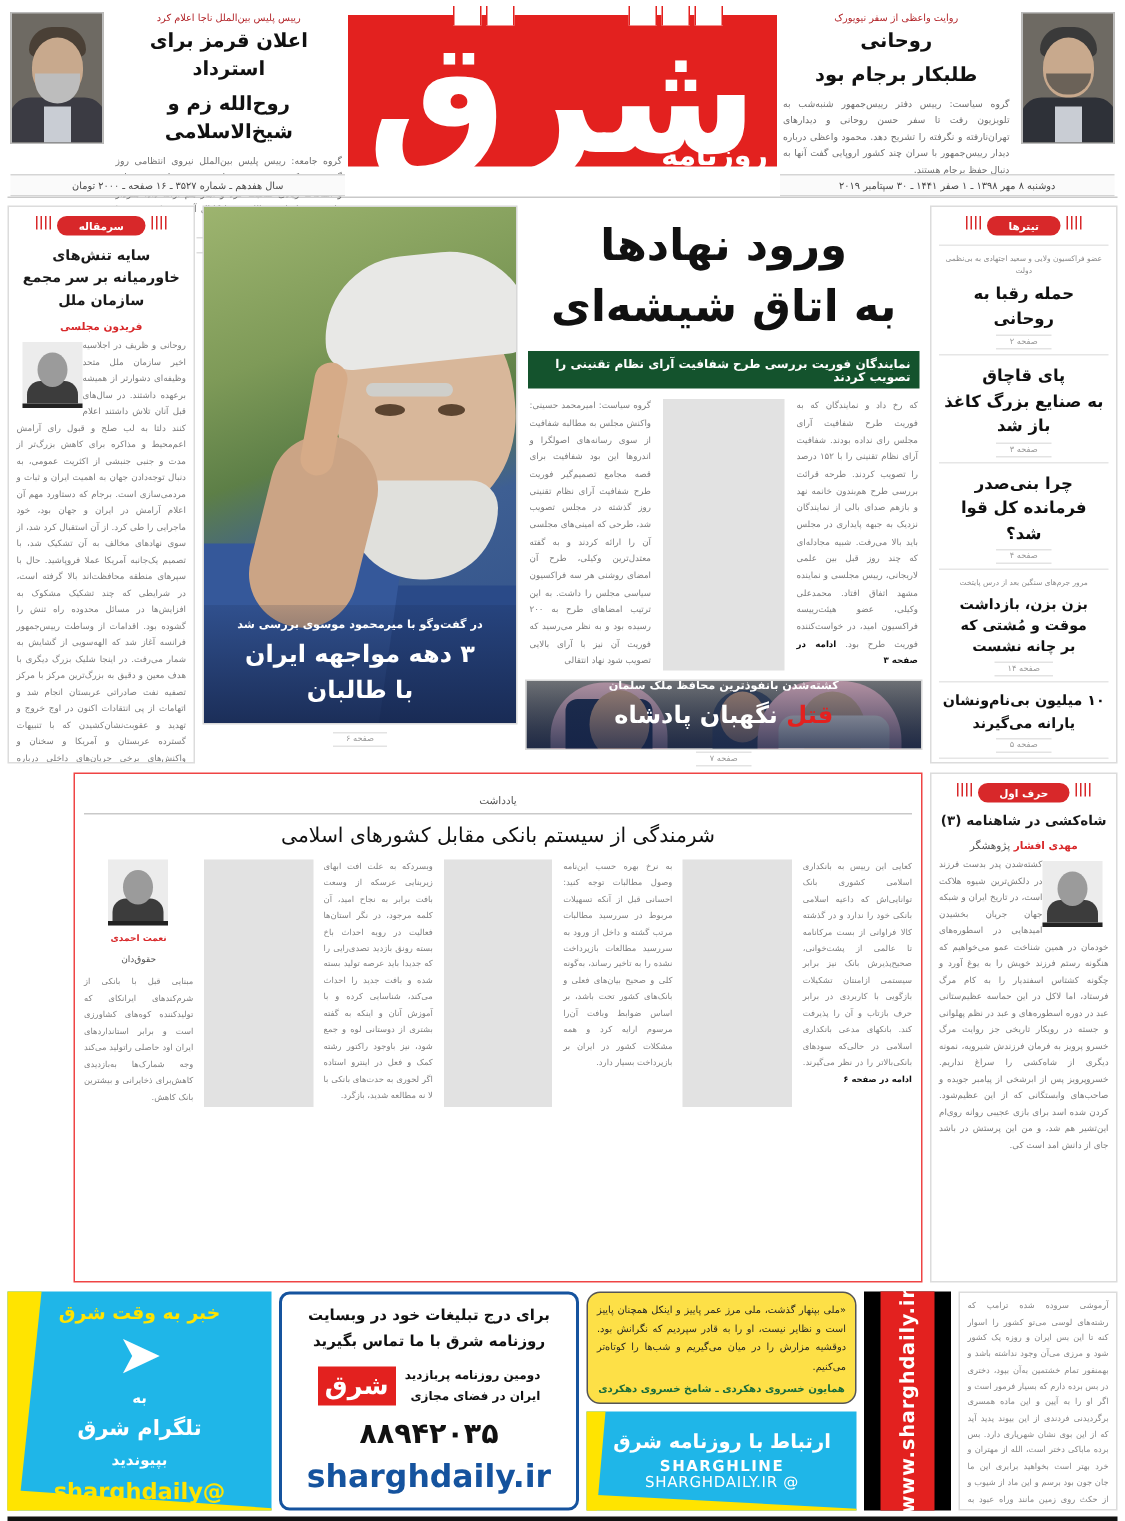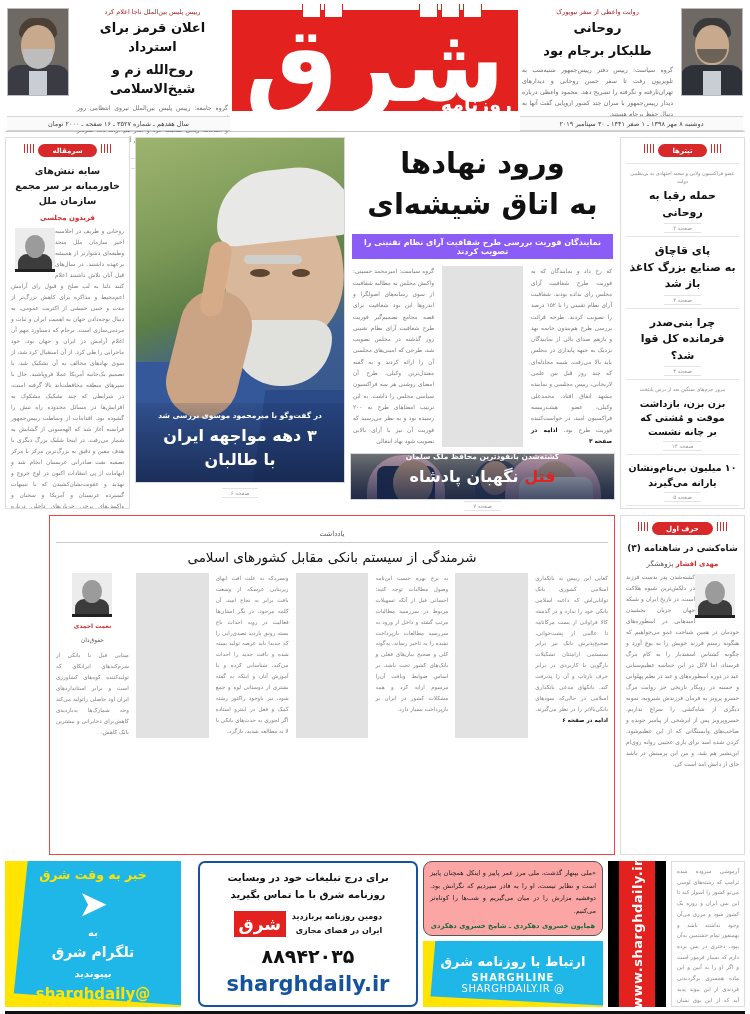--- a/index.html
+++ b/index.html
@@ -103,21 +103,21 @@
 
   .cap-overlay { position:absolute; left:0; right:0; bottom:0; padding:8px 8px 10px; text-align:center;
     background: linear-gradient(to top, rgba(20,34,70,.78), rgba(20,34,70,.15)); }
   .cap-kicker { color:#fff; font-size:7.5px; font-weight:bold; margin-bottom:4px; }
   .cap-title { color:#fff; font-size:16px; font-weight:bold; line-height:1.5; }
   .cap-page { text-align:center; font-size:5.5px; color:#9a9a9a; margin-top:3px; }
   .cap-page span { border-top:1px solid #e3e3e3; border-bottom:1px solid #e3e3e3; padding:1px 9px; }
 
   .headline { text-align:center; padding:6px 4px 0; }
   .headline h1 { font-size:29px; font-weight:bold; color:#111; line-height:1.42; letter-spacing:-.5px; }
-  .subbar { background:#8b5cf6; color:#fff; font-size:8px; font-weight:bold; text-align:center;
+  .subbar { background:#14532d; color:#fff; font-size:8px; font-weight:bold; text-align:right;
     padding:3.5px 6px; margin:9px 2px 7px; }
   .lead-cols { display:flex; gap:8px; font-size:5.8px; color:#7a7a7a; line-height:1.95; text-align:justify; padding:0 3px; }
   .lead-cols > div { flex:1; }
   .cont-tag { color:#111; font-weight:bold; }
 
   .photo-sec { position:relative; height:120px; margin-top:6px; border:1px solid #d8d8d8; overflow:hidden;
     background: linear-gradient(180deg,#8e8d86 0%,#6f6e68 55%,#4d4c48 100%); }
   .ps-r1 { position:absolute; left:6%; top:2%; width:78px; height:96px; border-radius:36px 36px 14px 14px; background:#e7b9c2; }
   .ps-r1b { position:absolute; left:10%; top:26%; width:58px; height:74px; background:#20304f; border-radius:8px; }
   .ps-f1 { position:absolute; left:16%; top:14%; width:40px; height:46px; border-radius:50%; background:#c9a184; }
@@ -149,30 +149,30 @@
   .ads { display:flex; gap:5px; margin-top:6px; height:146px; }
   .ad-tel { width:176px; background:#1fb6e8; position:relative; overflow:hidden; display:flex; flex-direction:column; align-items:center; justify-content:flex-start; padding-top:6px; }
   .ad-tel .ystripe { position:absolute; left:-10px; top:-8px; width:24px; height:180px; background:#ffe400; transform:rotate(6deg); }
   .ad-tel .ystripe2 { position:absolute; right:-12px; bottom:-10px; width:200px; height:18px; background:#ffe400; transform:rotate(4deg); }
   .ad-tel-head { color:#ffe400; font-size:12.5px; font-weight:bold; position:relative; z-index:2; }
   .ad-tel .plane { position:relative; z-index:2; font-size:36px; color:#fff; line-height:1; margin:4px 0 2px; }
   .ad-tel-line { color:#fff; font-size:10px; font-weight:bold; position:relative; z-index:2; line-height:1.7; }
   .ad-tel-line.big { font-size:14px; }
   .ad-tel-handle { color:#ffe400; font-size:15px; font-weight:bold; position:relative; z-index:2; margin-top:3px; }
 
-  .ad-web { width:220px; border:2px solid #15539e; border-radius:7px; padding:6px 7px; display:flex; flex-direction:column; align-items:center;margin-left:12px; }
+  .ad-web { width:200px; border:2px solid #15539e; border-radius:7px; padding:6px 7px; display:flex; flex-direction:column; align-items:center; }
   .ad-web-head { font-size:10px; font-weight:bold; color:#111; text-align:center; line-height:1.7; }
   .ad-web-row { display:flex; align-items:center; gap:6px; margin:7px 0 4px; }
   .ad-web-logo { width:52px; height:26px; background:#e3211f; color:#fff; font-size:17px; font-weight:bold; display:flex; align-items:center; justify-content:center; }
   .ad-web-sub { font-size:8px; color:#111; font-weight:bold; line-height:1.7; text-align:right; }
   .ad-phone { font-size:19px; font-weight:bold; color:#111; letter-spacing:1px; margin:4px 0 5px; }
   .ad-site { font-size:21px; font-weight:bold; color:#15539e; }
 
   .ad-quote { width:180px; display:flex; flex-direction:column; gap:5px; }
-  .quote-box { border:1.5px solid #555; border-radius:9px; padding:5px 6px; background:#fca5a5; }
+  .quote-box { border:1.5px solid #555; border-radius:9px; padding:5px 6px; background:#fde047; }
   .quote-text { font-size:6.5px; color:#222; line-height:1.95; text-align:justify; }
   .quote-src { font-size:6.8px; font-weight:bold; color:#1a6b3c; text-align:center; margin-top:4px; }
   .ad-contact { flex:1; background:#1fb6e8; position:relative; display:flex; flex-direction:column; align-items:center; justify-content:center; overflow:hidden; }
   .ad-contact .ys { position:absolute; left:-8px; top:-6px; width:16px; height:110px; background:#ffe400; transform:rotate(5deg); }
   .ad-contact .ys2 { position:absolute; right:-10px; bottom:-8px; width:190px; height:14px; background:#ffe400; transform:rotate(3deg); }
   .ad-contact-head { color:#fff; font-size:13px; font-weight:bold; position:relative; z-index:2; }
   .ad-contact-l1 { color:#fff; font-size:10px; font-weight:bold; letter-spacing:1px; position:relative; z-index:2; margin-top:3px; }
   .ad-contact-l2 { color:#fff; font-size:10px; font-weight:normal; letter-spacing:.5px; position:relative; z-index:2; }
 
   .ad-vert { width:58px; background:#000; position:relative; display:flex; align-items:center; justify-content:center; }

